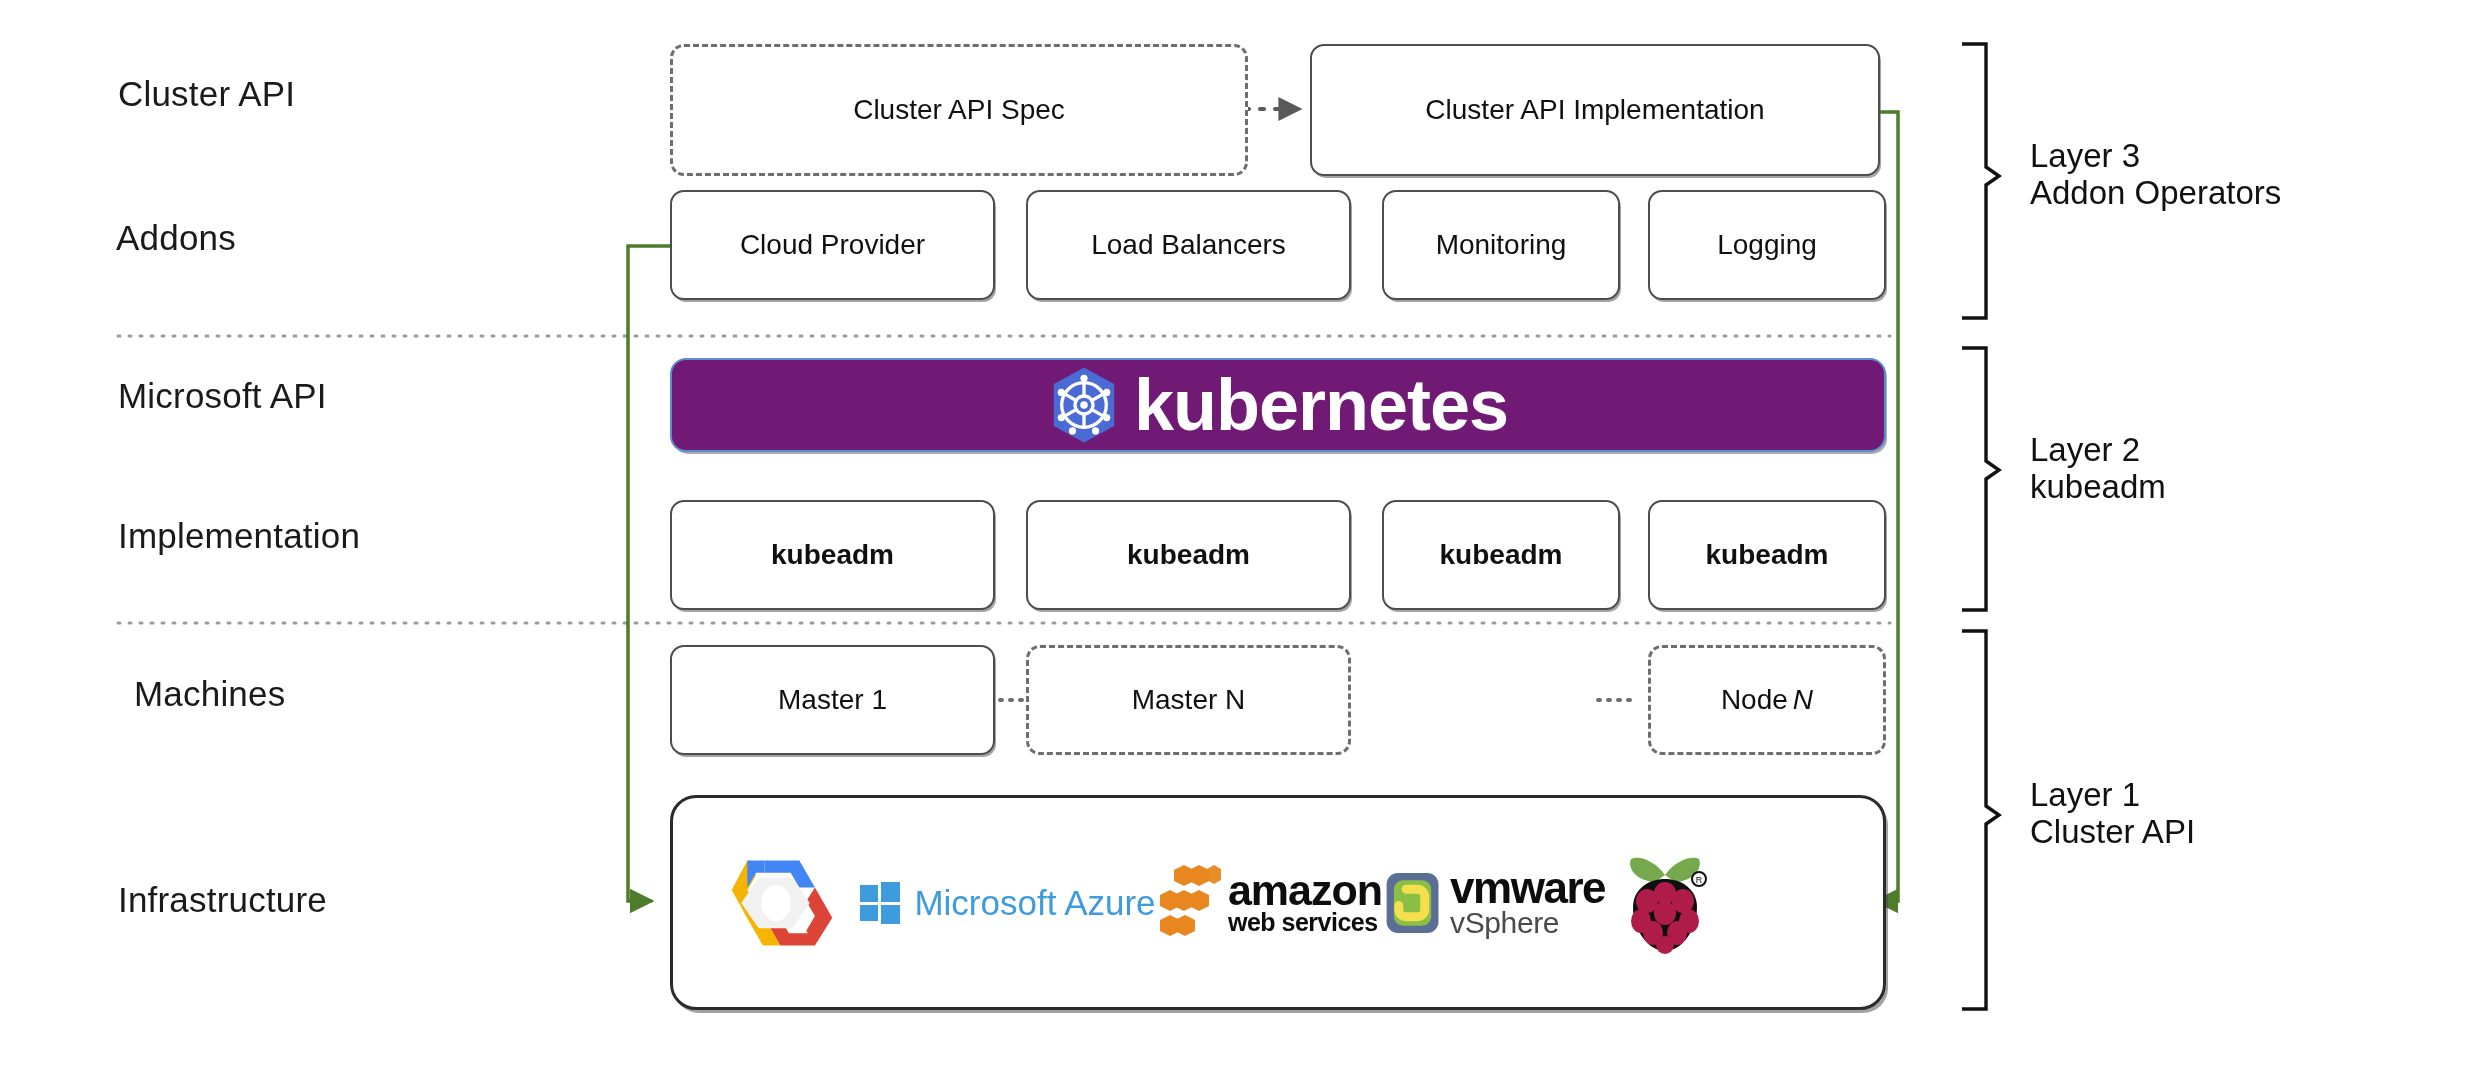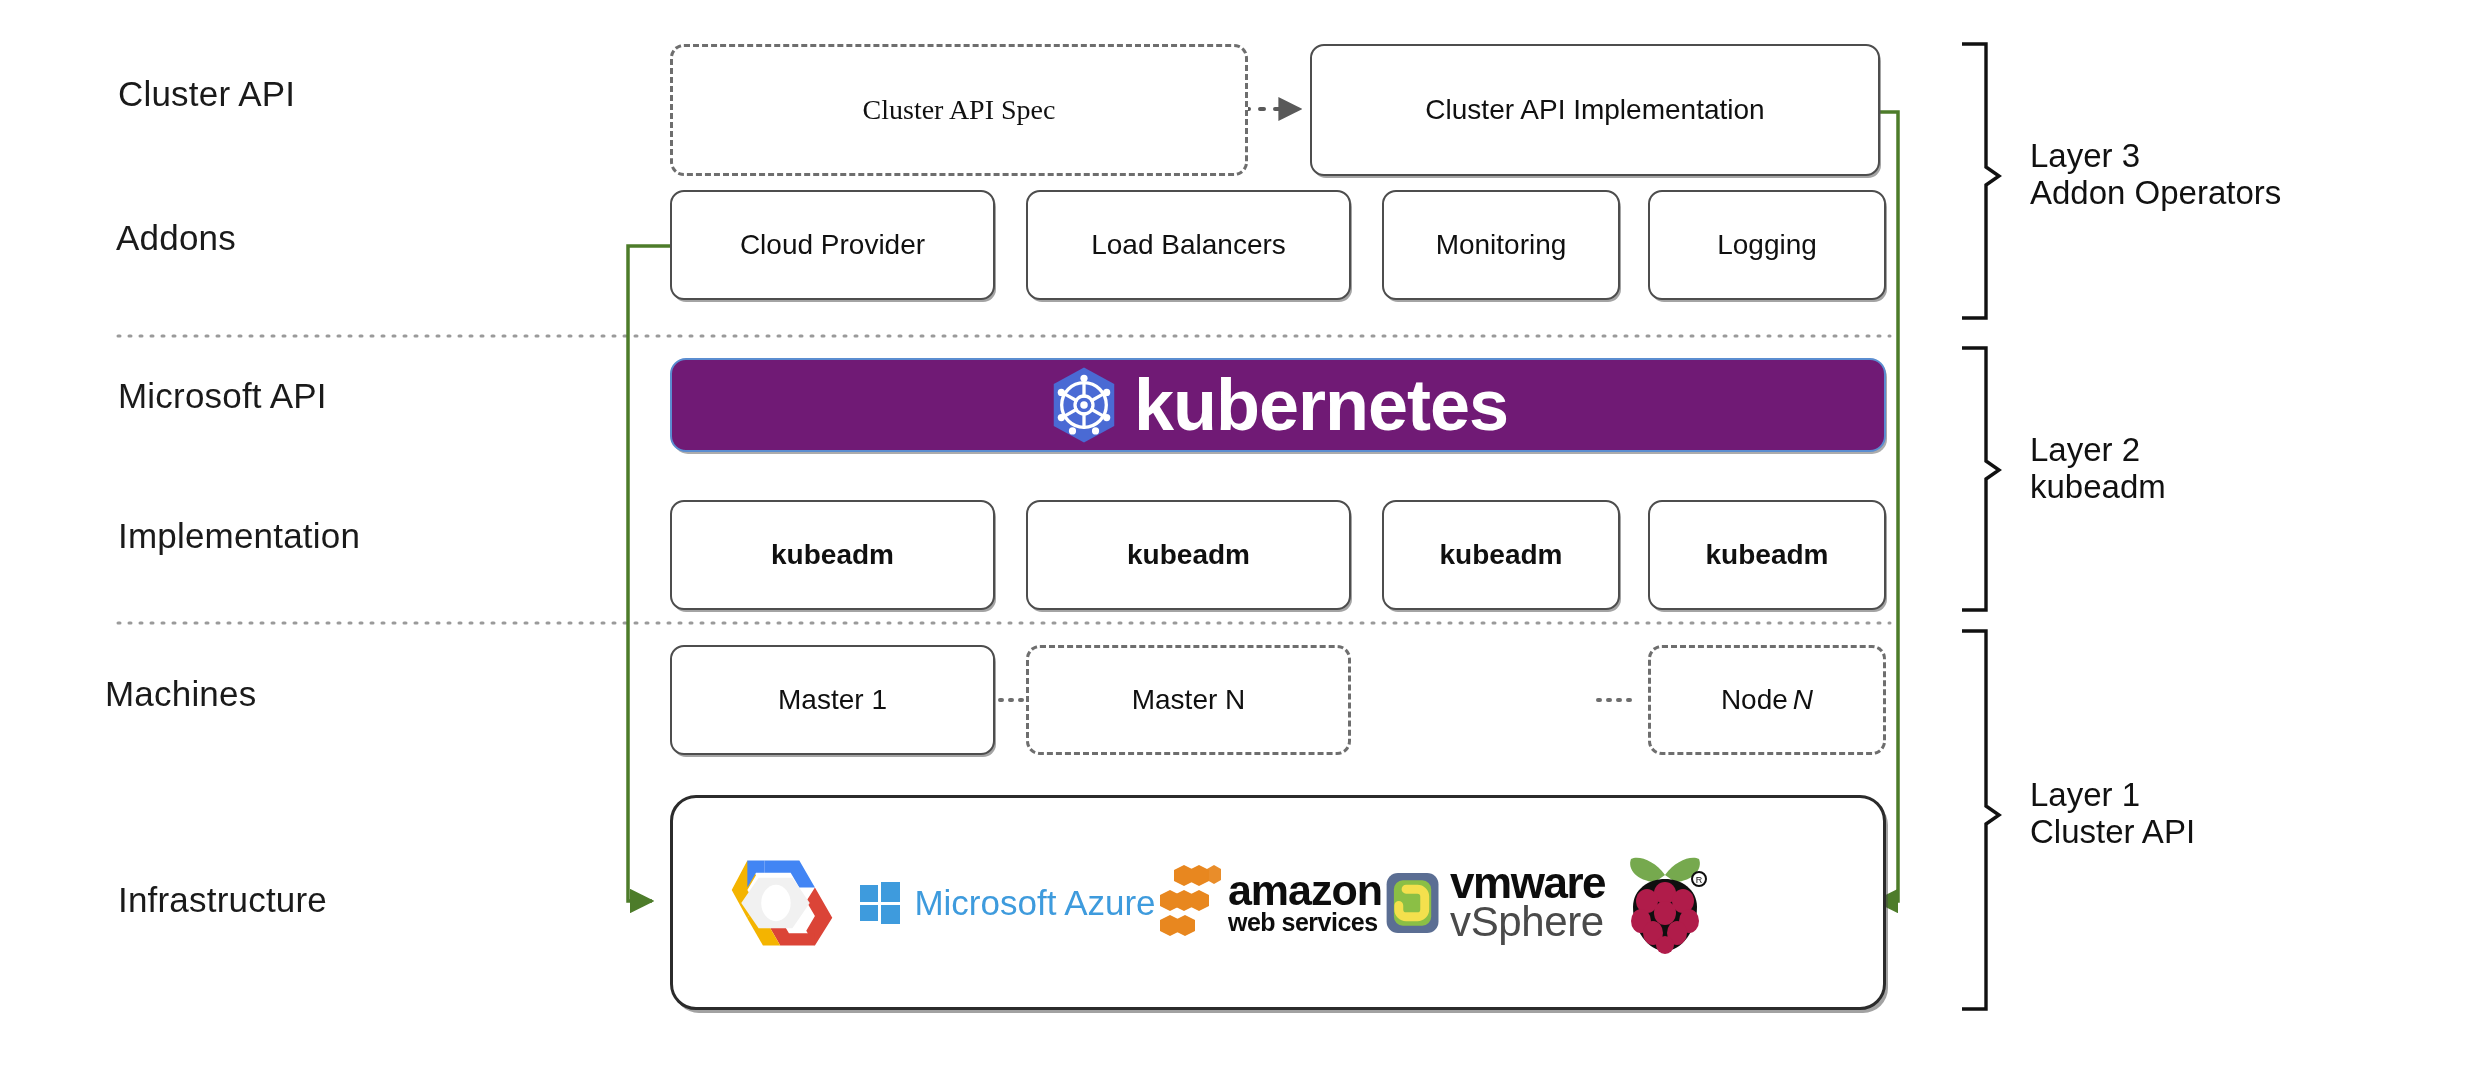--- a/index.html
+++ b/index.html
@@ -123,24 +123,24 @@
     <path d="M 1962 631 L 1986 631 L 1986 806 L 1999 815 L 1986 824 L 1986 1009 L 1962 1009" stroke="#111" stroke-width="3.4" fill="none"></path>
 
     <line x1="990" y1="700" x2="1022" y2="700" stroke="#6e6e6e" stroke-width="4" stroke-dasharray="2 8" stroke-linecap="round"></line>
     <line x1="1598" y1="700" x2="1630" y2="700" stroke="#6e6e6e" stroke-width="4" stroke-dasharray="2 8" stroke-linecap="round"></line>
   </svg>
 
   <div class="row-label" style="left:118px;top:74px;">Cluster API</div>
   <div class="row-label" style="left:116px;top:218px;">Addons</div>
   <div class="row-label" style="left:118px;top:376px;">Microsoft API</div>
   <div class="row-label" style="left:118px;top:516px;">Implementation</div>
-  <div class="row-label" style="left:105px;top:674px;">Machines</div>
+  <div class="row-label" style="left:134px;top:674px;">Machines</div>
   <div class="row-label" style="left:118px;top:880px;">Infrastructure</div>
 
-  <div class="node dashed" style="left:670px;top:44px;width:578px;height:132px;font-family:Liberation Serif, serif;">
+  <div class="node dashed" style="left:670px;top:44px;width:578px;height:132px;">
     <span>Cluster API Spec</span>
   </div>
 
   <div class="node solid" style="left:1310px;top:44px;width:570px;height:132px;">
     <span>Cluster API Implementation</span>
   </div>
 
   <div class="node solid" style="left:670px;top:190px;width:325px;height:110px;">
     <span>Cloud Provider</span>
   </div>
@@ -253,21 +253,21 @@
       </div>
 
       <div class="logo-cell" style="width:220px;gap:10px;">
         <svg width="68" height="78" viewBox="0 0 68 78" xmlns="http://www.w3.org/2000/svg">
           <rect x="2" y="2" width="64" height="74" rx="14" fill="#5b6e93"></rect>
           <rect x="11" y="11" width="46" height="56" rx="11" fill="#8bbf45"></rect>
           <path d="M22 22 h14 a9 9 0 0 1 9 9 v16 a9 9 0 0 1 -9 9 h-14 a9 9 0 0 1 -9 -9 v-5" fill="none" stroke="#f4e04d" stroke-width="11" stroke-linecap="round" transform="translate(4,0)"></path>
         </svg>
         <span style="display:flex;flex-direction:column;align-items:flex-start;line-height:.92;">
           <span style="font-size:44px;font-weight:bold;color:#0d0d0d;letter-spacing:-1.5px;">vmware</span>
-          <span style="font-size:42px;color:#4a4a4a;letter-spacing:-.4px;">vSphere</span>
+          <span style="font-size:30px;color:#4a4a4a;letter-spacing:-.4px;">vSphere</span>
         </span>
       </div>
 
 
       <div class="logo-cell" style="width:120px;">
         <svg width="92" height="108" viewBox="0 0 92 108" xmlns="http://www.w3.org/2000/svg">
           <g fill="#76a94e">
             <path d="M46 26 C36 12 20 6 12 10 C8 20 18 32 36 33 Z"></path>
             <path d="M46 26 C56 12 72 6 80 10 C84 20 74 32 56 33 Z"></path>
           </g>

